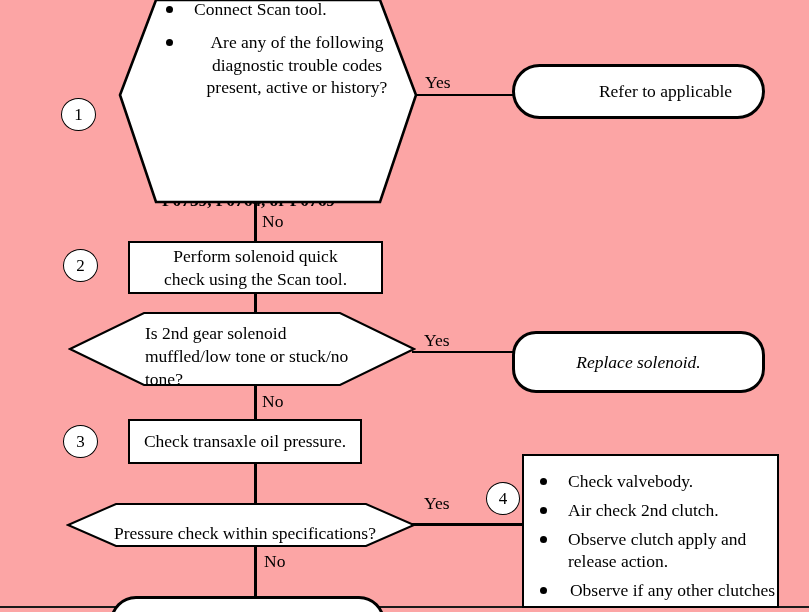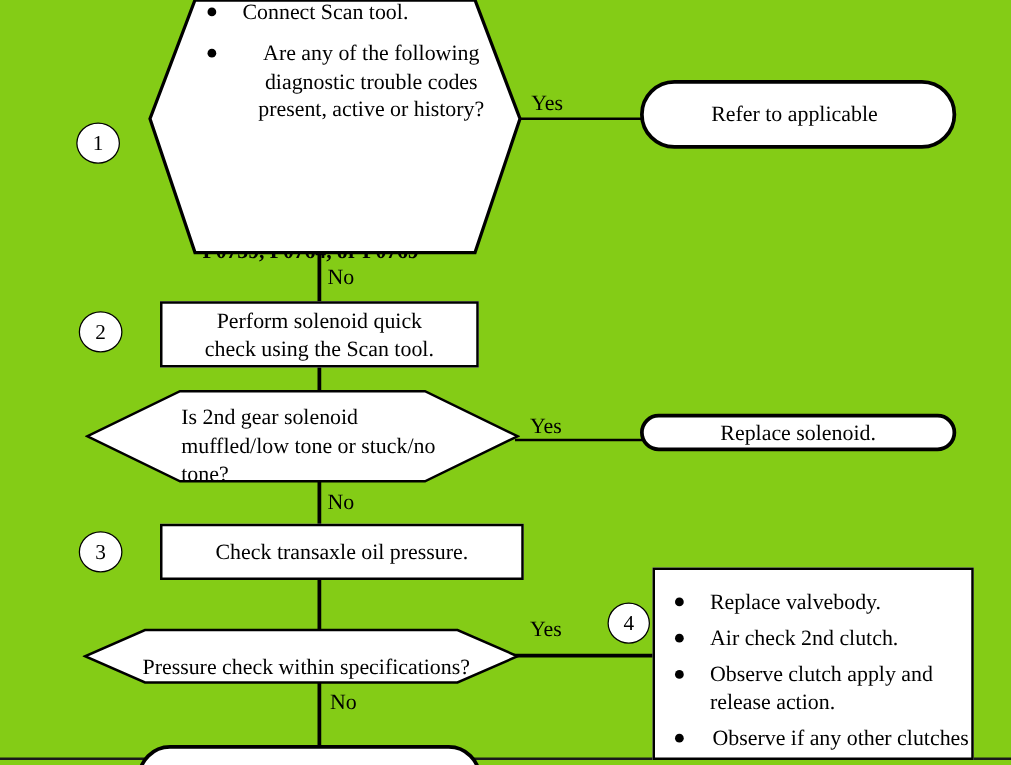--- a/index.html
+++ b/index.html
@@ -9,21 +9,21 @@
     background: #ffffff;
   }
   body {
     font-family: "Liberation Serif", "DejaVu Serif", serif;
     color: #000000;
   }
   #page {
     position: relative;
     width: 809px;
     height: 612px;
-    background: #84cc16;
+    background: #fca5a5;
     overflow: hidden;
   }
   .abs { position: absolute; }
 
   
   .step-circle {
     border: 1.6px solid #000;
     border-radius: 50%;
     display: flex;
     align-items: center;
@@ -59,20 +59,21 @@
     box-sizing: border-box;
     display: flex;
     align-items: center;
     z-index: 4;
   }
   .oval-text {
     font-size: 17.5px;
     line-height: 1.26;
     width: 100%;
     box-sizing: border-box;
+    text-align: center;
   }
 
   
   .hex-wrap { z-index: 3; }
   .hex-wrap svg { display: block; }
   .hex-text {
     position: absolute;
     font-size: 17.5px;
     line-height: 1.3;
     z-index: 5;
@@ -184,32 +185,32 @@
 
   <div class="abs hex-text" style="left:145px; top:322px; width:230px;">
     <div>Is 2nd gear solenoid</div>
     <div>muffled/low tone or stuck/no</div>
     <div>tone?</div>
   </div>
 
   <div class="abs branch-label" style="left:424px; top:332px;">Yes</div>
   <div class="abs hline" style="left:412px; top:351px; width:104px; height:1.8px;"></div>
 
-  <div class="abs oval" style="left:512px; top:331px; width:253px; height:30px; border-radius:24px;">
+  <div class="abs oval" style="left:512px; top:331px; width:253px; height:62px; border-radius:24px;font-style:italic;">
     <div class="oval-text" style="text-align:center;">
       <div>Replace solenoid.</div>
     </div>
   </div>
 
   <div class="abs vline" style="left:254px; top:384px; height:36px;"></div>
   <div class="abs branch-label" style="left:262px; top:393px;">No</div>
 
   <div class="abs step-circle" style="left:63px; top:425px; width:33px; height:31px;">3</div>
 
-  <div class="abs proc-box" style="left:128px; top:419px; width:291px; height:45px;">
+  <div class="abs proc-box" style="left:128px; top:419px; width:234px; height:45px;">
     <div class="proc-text">
       <div>Check transaxle oil pressure.</div>
     </div>
   </div>
 
   <div class="abs vline" style="left:254px; top:464px; height:42px;"></div>
 
   <div class="abs hex-wrap" style="left:66px; top:502px;">
     <svg width="350" height="46" viewBox="0 0 350 46">
       <polygon points="50,2 300,2 348,23 300,44 50,44 2,23" fill="#ffffff" stroke="#000000" stroke-width="2" stroke-linejoin="miter"></polygon>
@@ -220,21 +221,21 @@
     <div>Pressure check within specifications?</div>
   </div>
 
   <div class="abs branch-label" style="left:424px; top:495px;">Yes</div>
   <div class="abs hline" style="left:410px; top:523px; width:114px; height:2.6px;"></div>
 
   <div class="abs step-circle" style="left:486px; top:482px; width:32px; height:31px;">4</div>
 
   <div class="abs proc-box clip-bottom" style="left:522px; top:454px; width:257px; height:154px; align-items:flex-start;">
     <ul class="bullet-list tight" style="padding-top:14px;">
-      <li>Replace valvebody.</li>
+      <li>Check valvebody.</li>
       <li>Air check 2nd clutch.</li>
       <li>Observe clutch apply and release action.</li>
       <li>Observe if any other clutches are also moving.</li>
     </ul>
   </div>
 
   <div class="abs vline" style="left:254px; top:545px; height:53px;"></div>
   <div class="abs branch-label" style="left:264px; top:553px;">No</div>
 
   <div class="abs oval" style="left:110px; top:596px; width:275px; height:52px; border-radius:26px;">

